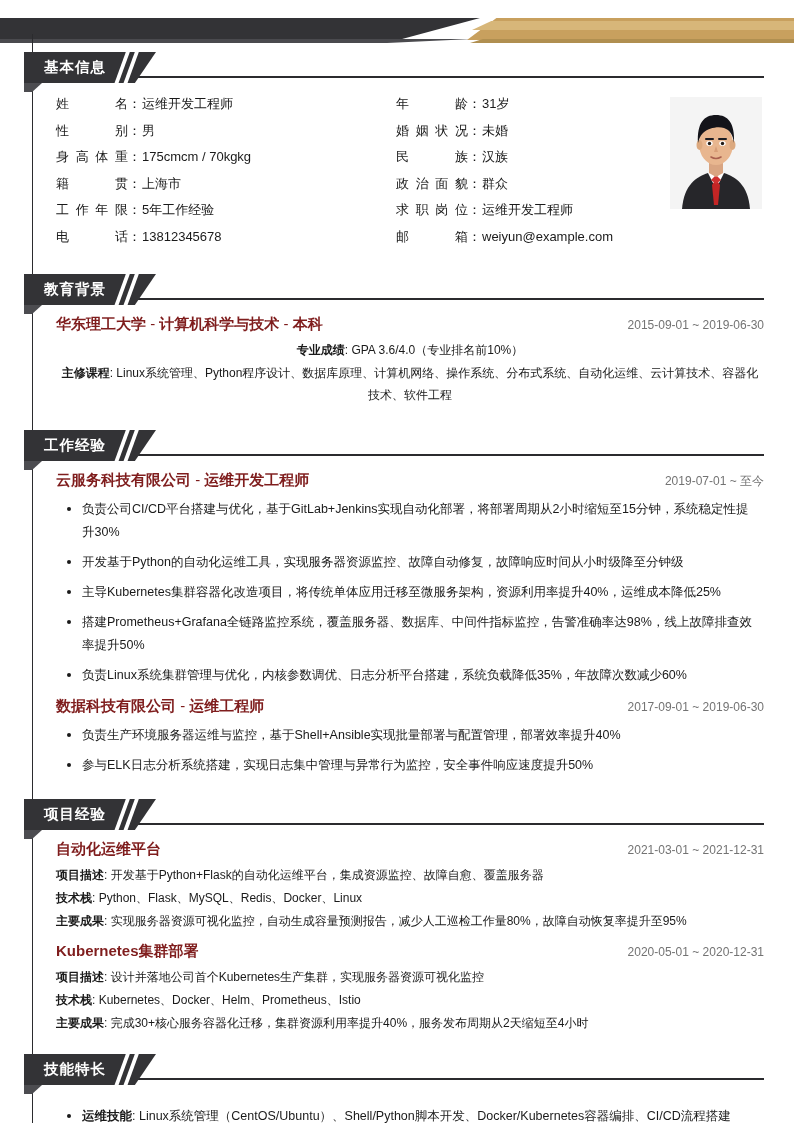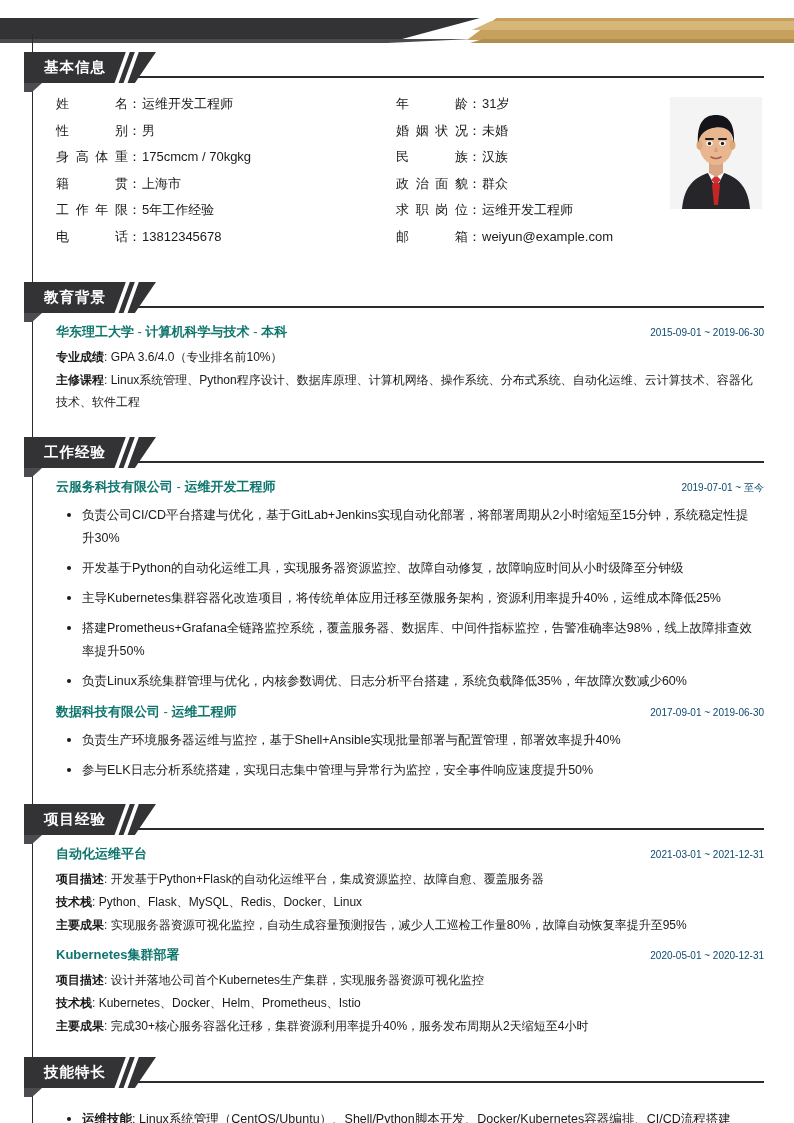--- a/index.html
+++ b/index.html
@@ -204,29 +204,29 @@
 
   
   .entry { margin-bottom: 4px; }
   .entry-head {
     display: flex;
     justify-content: space-between;
     align-items: baseline;
     margin-bottom: 5px;
   }
   .entry-title {
-    font-size: 13px;
+    font-size: 15px;
     font-weight: bold;
-    color: #0f766e;
+    color: #7f1d1d;
   }
   .entry-title .sep { font-weight: normal; }
   .entry-title .role { font-weight: bold; }
   .entry-date {
-    font-size: 10px;
-    color: #0c4a6e;
+    font-size: 12px;
+    color: #737373;
     white-space: nowrap;
   }
   .kv-line {
     font-size: 12px;
     line-height: 22px;
     color: #1a1a1a;
     margin-bottom: 1px;
   }
   .kv-line b { font-weight: bold; }
   .bullets {
@@ -429,21 +429,21 @@
 
             <path d="M46 49 L44 55 L48 55 Z" fill="#d79e78"></path>
 
             <path d="M41 60 Q46 63 51 60" stroke="#a9604f" stroke-width="1.6" fill="none" stroke-linecap="round"></path>
           </svg>
         </div>
       </div>
     </div>
   </div>
 
-  <div class="section" style="margin-top:22px;">
+  <div class="section" style="margin-top:14px;text-align:center;">
     <div class="sec-head">
       <div class="sec-rule" style="left:34px;"></div>
       <div class="sec-tag" style="width:132px;"></div>
       <div class="sec-fold"></div>
       <div class="sec-stripes" style="left:120px;">
         <i style="left:0;"></i>
           <i style="left:9px;"></i>
       </div>
       <div class="sec-tag-title">教育背景</div>
     </div>

